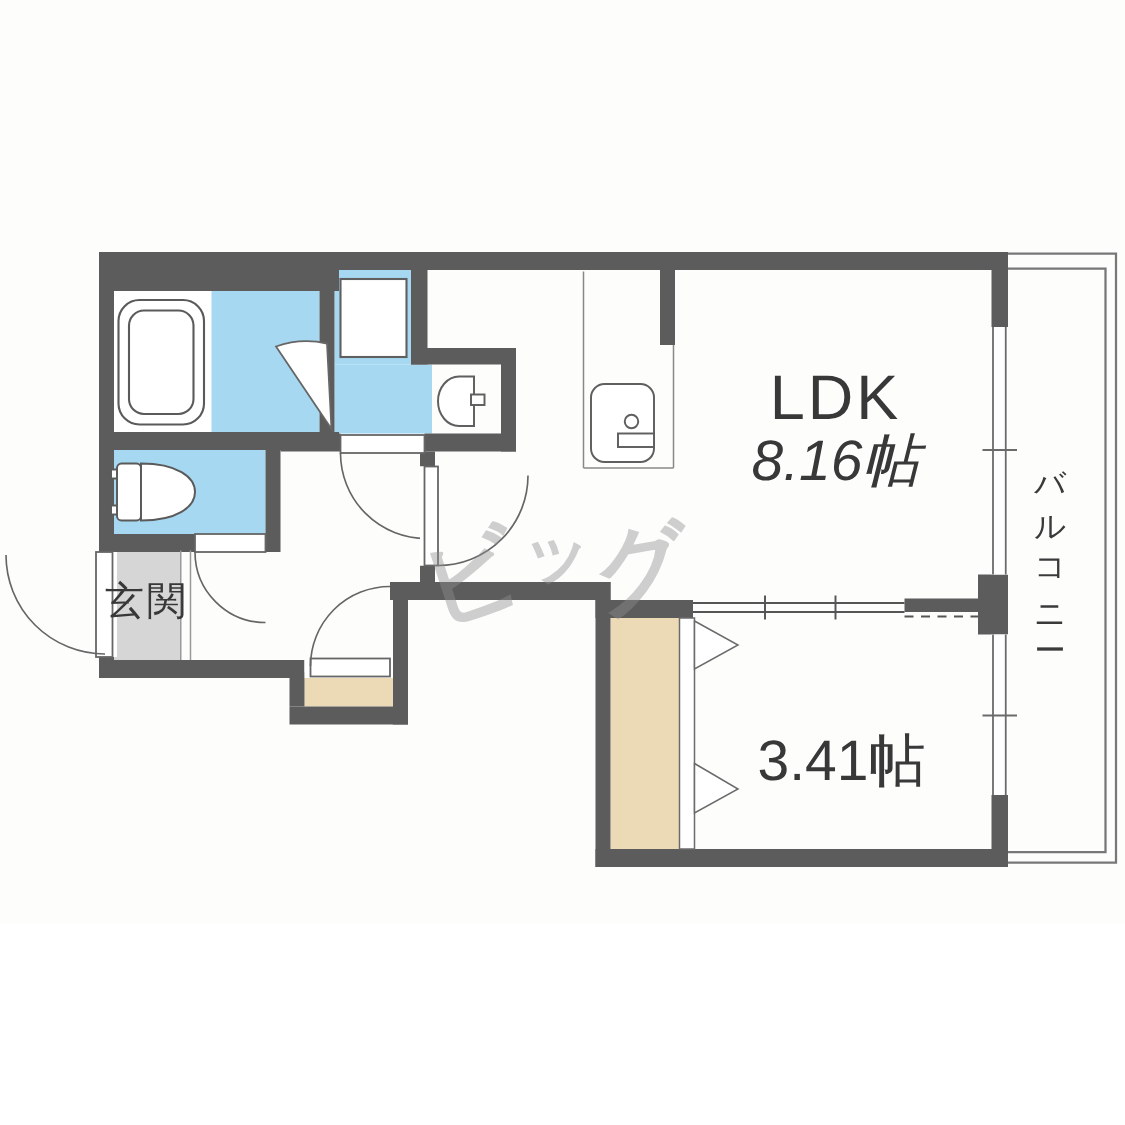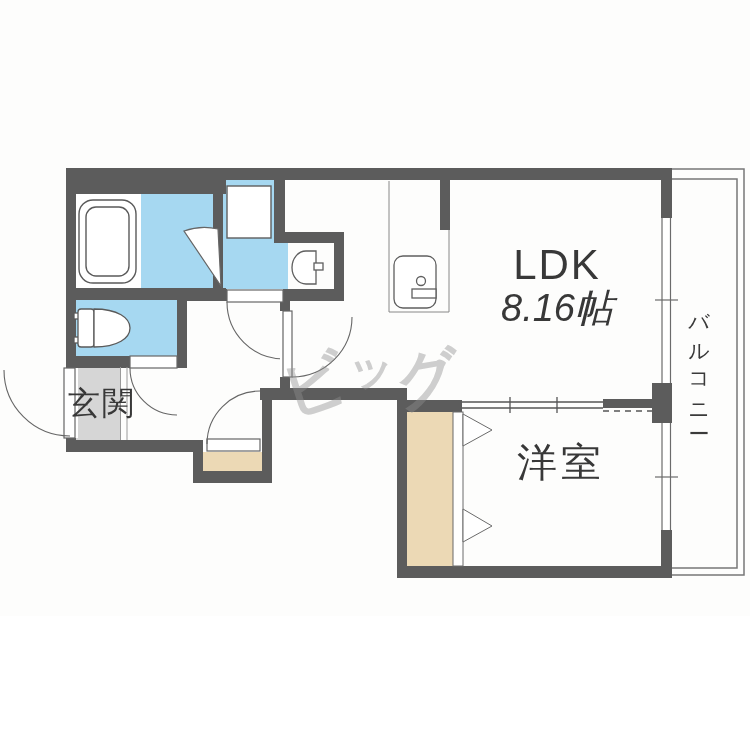--- a/index.html
+++ b/index.html
@@ -4,21 +4,21 @@
 <style>
   html,body{margin:0;padding:0;background:#ffffff;}
   .stage{position:relative;width:750px;height:616px;background:#fdfdfc;overflow:hidden;
          font-family:"Liberation Sans","DejaVu Sans",sans-serif;}
   .plan-svg{position:absolute;left:0;top:0;}
   .label{position:absolute;color:#383838;text-align:center;line-height:1.05;white-space:nowrap;}
   .lbl-ldk{left:487px;top:243px;width:140px;font-size:42px;letter-spacing:2px;}
   .lbl-ldk-size{left:482px;top:289px;width:150px;font-size:38px;font-style:italic;}
   .lbl-yo{left:471px;top:441px;width:180px;font-size:40px;letter-spacing:4px;}
   .lbl-yo-size{left:471px;top:489px;width:180px;font-size:38px;}
-  .lbl-genkan{left:68px;top:387px;width:60px;font-size:32px;letter-spacing:2px;}
+  .lbl-genkan{left:68px;top:387px;width:60px;font-size:26px;letter-spacing:2px;}
   .lbl-balcony{left:688px;top:298px;font-size:21px;letter-spacing:7px;
                writing-mode:vertical-rl;text-orientation:upright;color:#3a3a3a;}
   .watermark{position:absolute;left:281px;top:322px;width:200px;height:110px;
              transform:rotate(-6deg);opacity:.42;color:#8f8f8f;font-weight:bold;
              display:flex;align-items:center;pointer-events:none;}
   .watermark span{display:inline-block;font-size:64px;line-height:1;}
   .wm1{transform:rotate(-12deg);}
   .wm2{font-size:46px !important;transform:rotate(10deg) translateY(-10px);}
   .wm3{transform:rotate(-4deg) translateY(6px);}
 </style>
@@ -173,21 +173,21 @@
       <g fill="#ffffff" stroke="#5f5f5f" stroke-width="1.3">
         <rect x="394" y="256" width="42" height="52" rx="9"></rect>
         <circle cx="421" cy="281" r="4.5"></circle>
         <rect x="412" y="289" width="24" height="9"></rect>
       </g>
     </g>
   </svg>
 
   <div class="label lbl-ldk">LDK</div>
   <div class="label lbl-ldk-size">8.16帖</div>
-  <div class="label lbl-yo">洋室</div>
+  <div class="label lbl-yo-size">3.41帖</div>
   <div class="label lbl-genkan">玄関</div>
   <div class="label lbl-balcony">バルコニー</div>
 
   <div class="watermark">
     <span class="wm1">ビ</span>
     <span class="wm2">ッ</span>
     <span class="wm3">グ</span>
   </div>
 
 </div>

